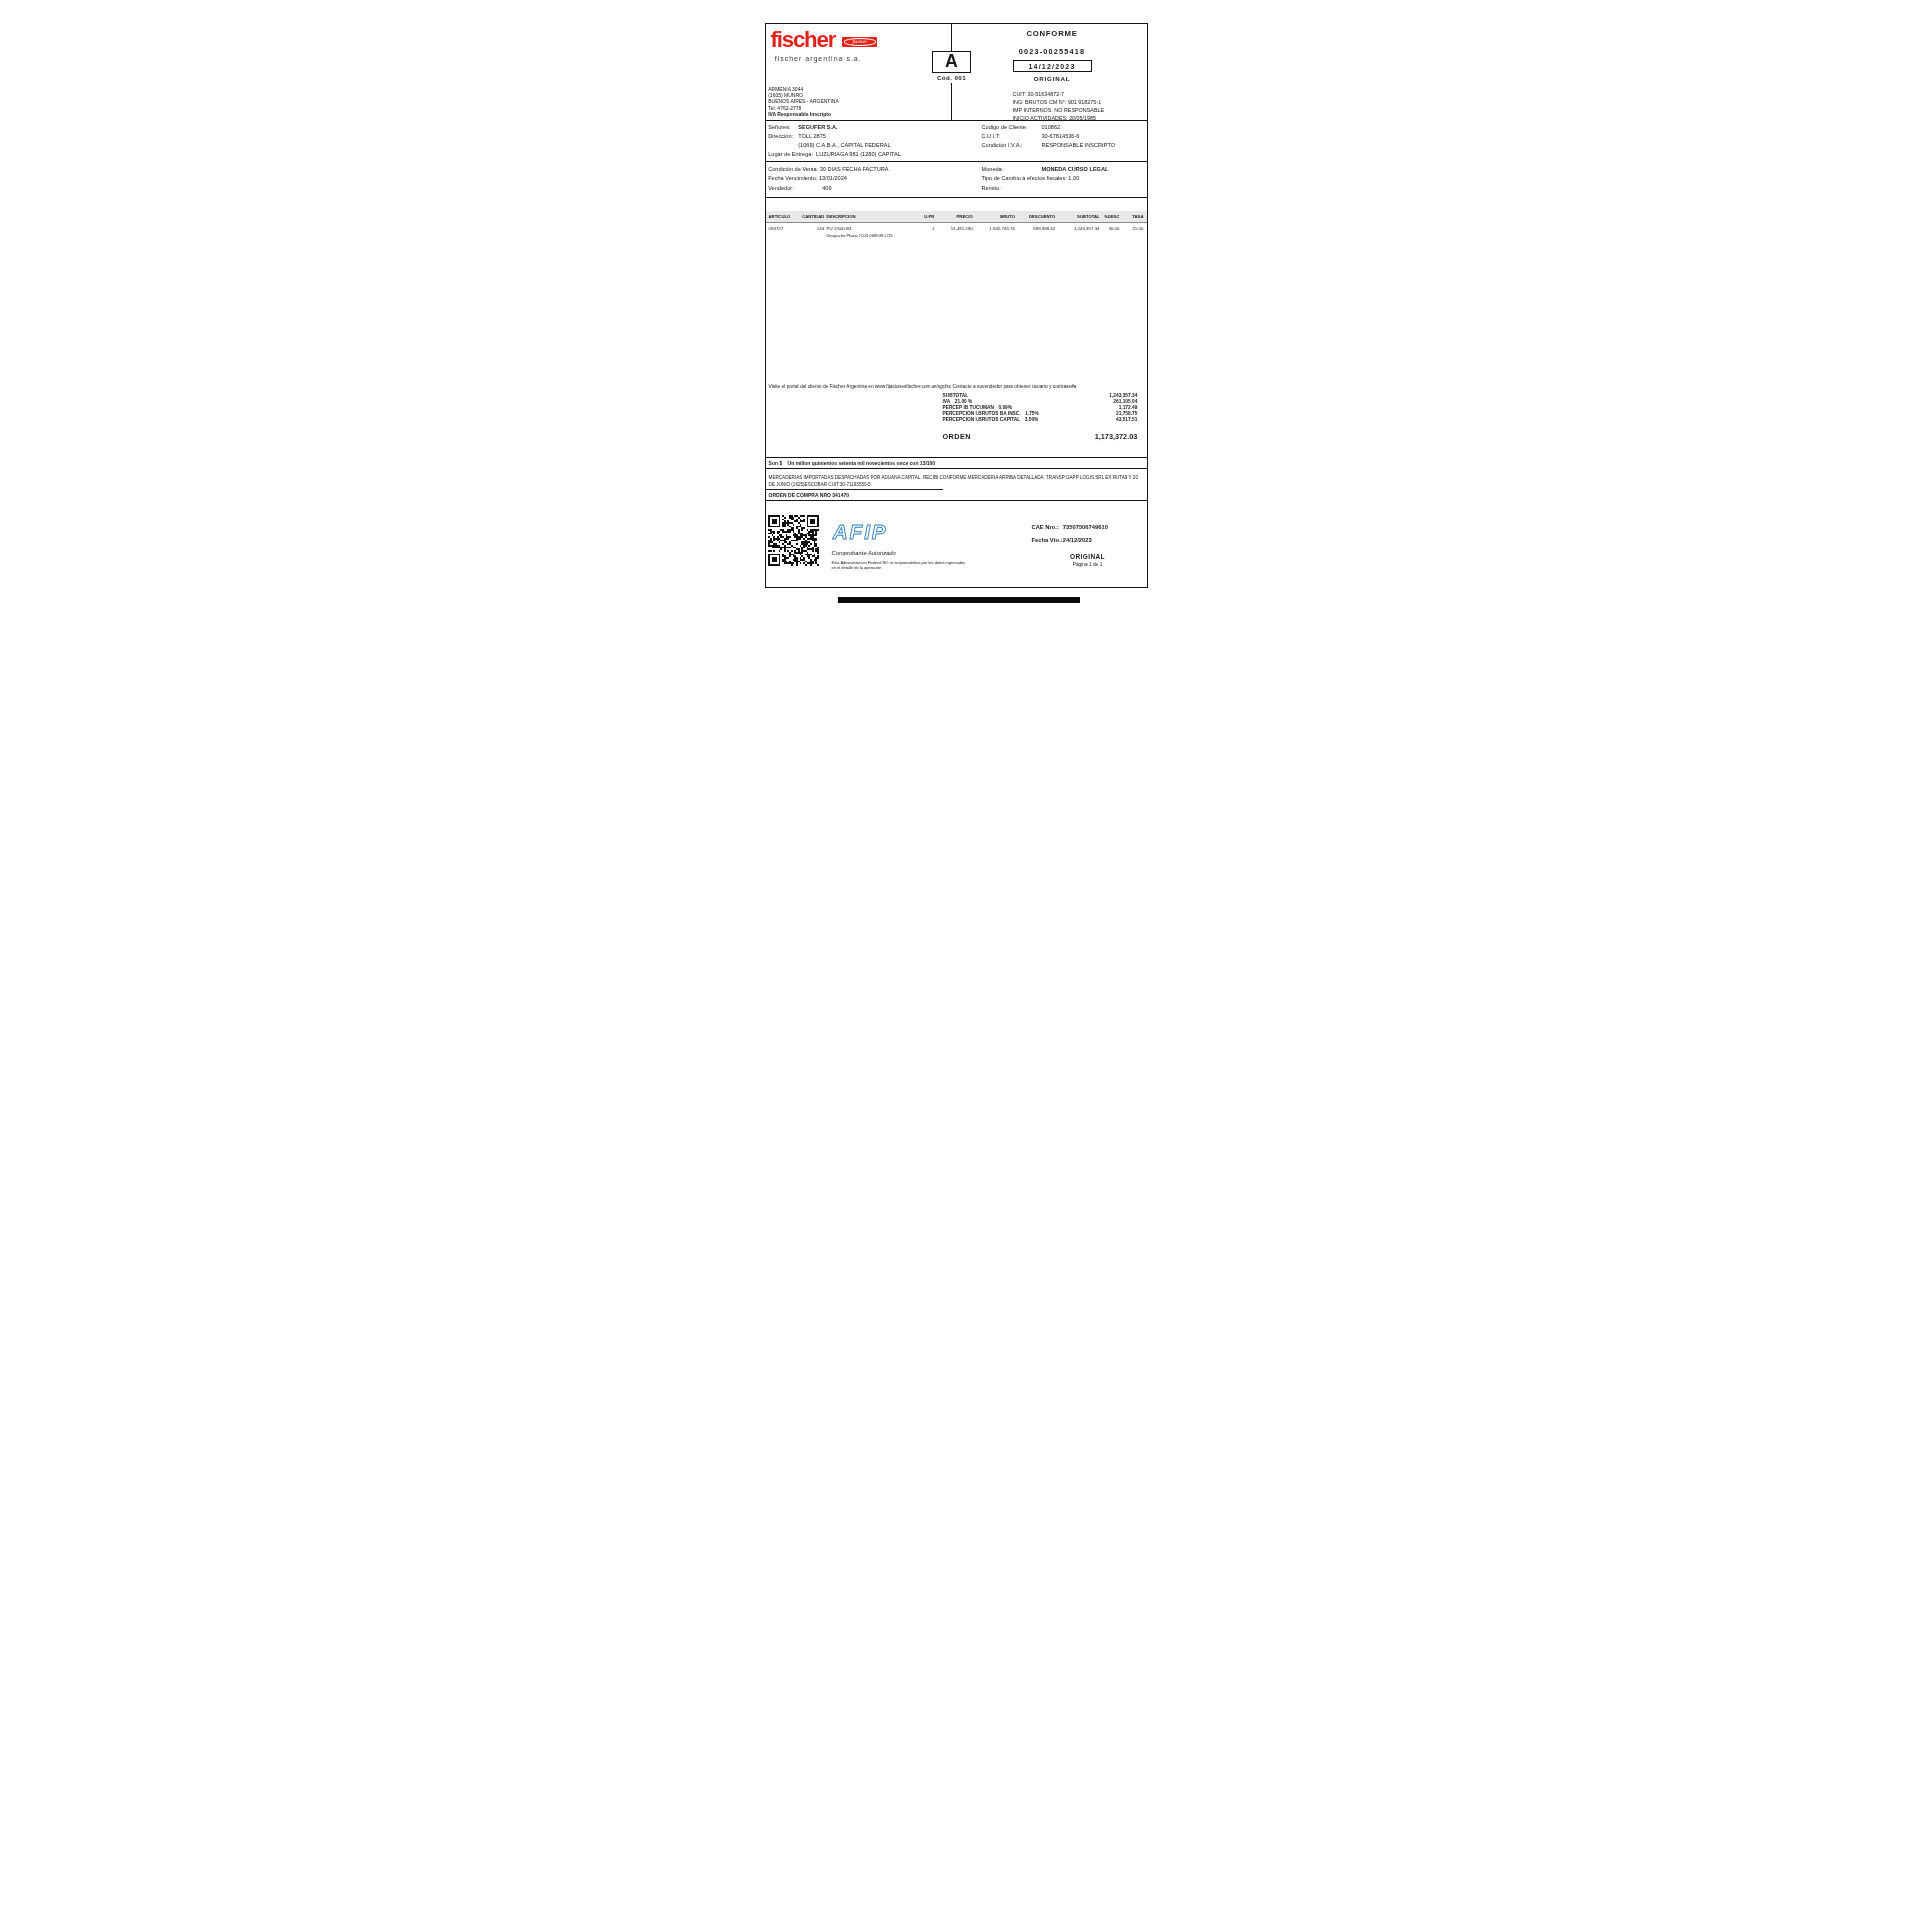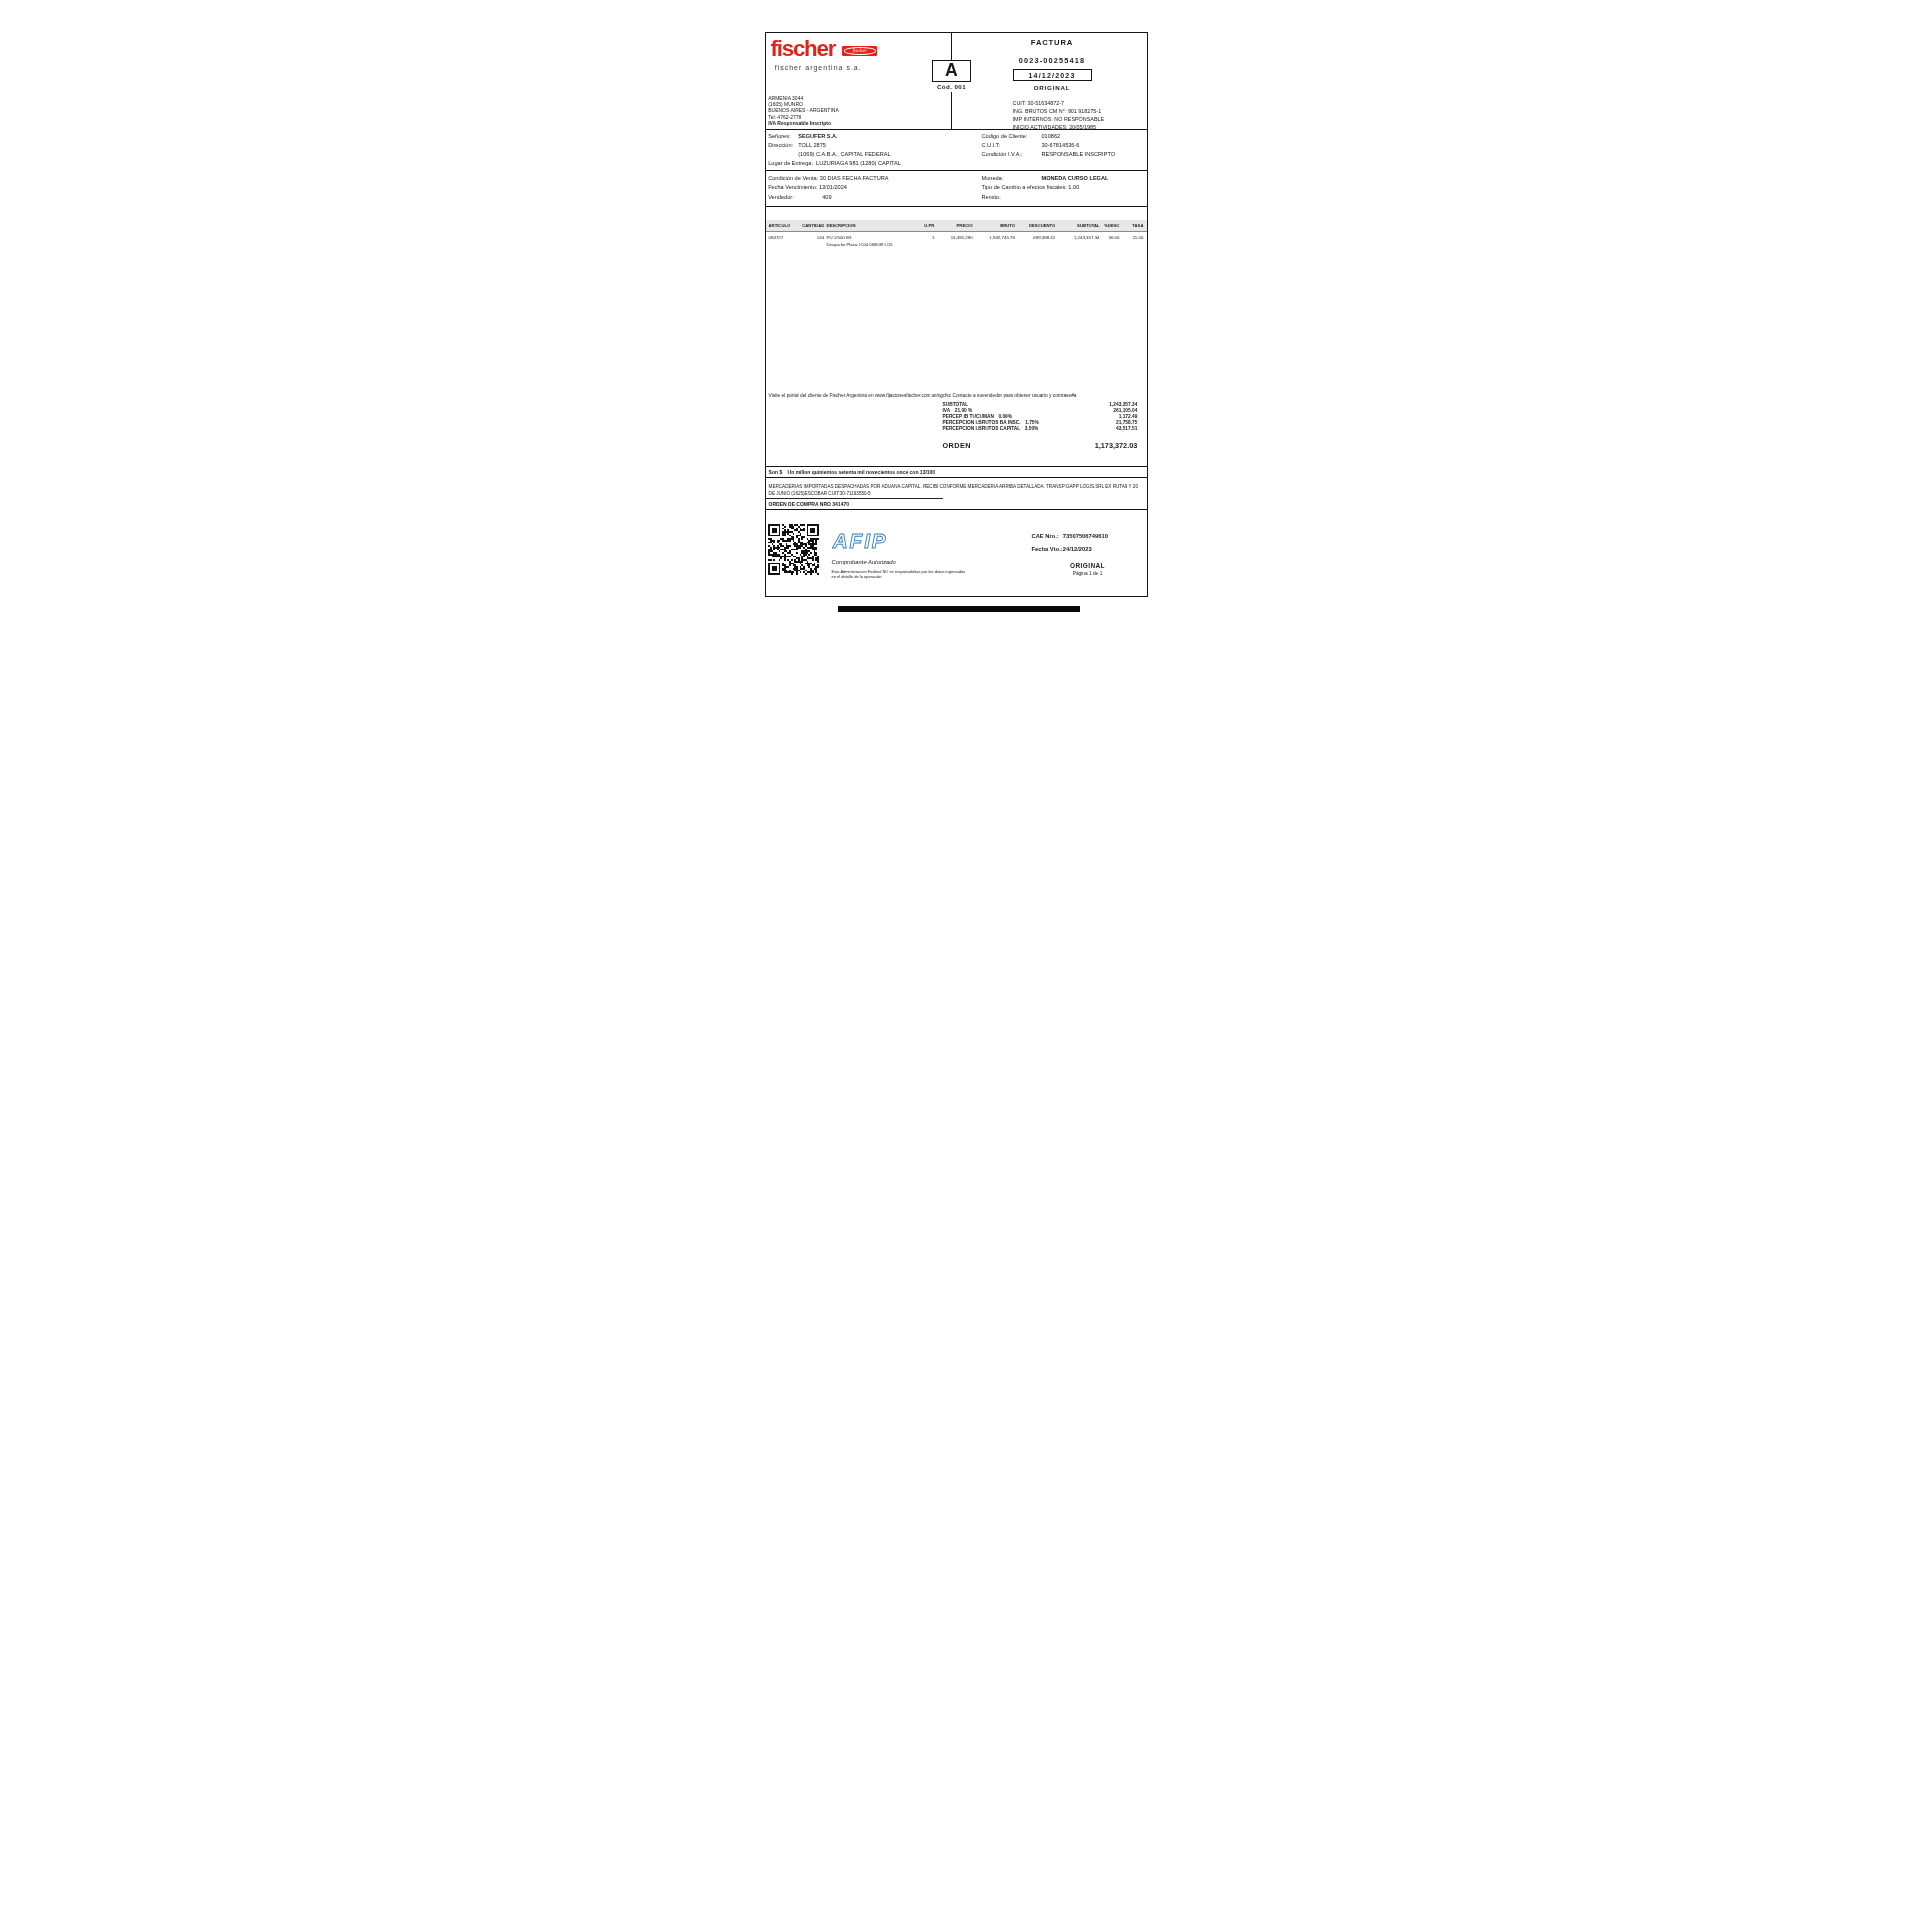--- a/index.html
+++ b/index.html
@@ -1,18 +1,18 @@
 <!DOCTYPE html>
 <html style="--brand-red: #e2231a; --afip-blue: #2f7fc1;font-size:6.2px"><head>
 <meta charset="utf-8">
 <style>
   * { margin:0; padding:0; box-sizing:border-box; }
   html,body { background:#ffffff; }
   body { font-family:"Liberation Sans","DejaVu Sans",sans-serif; color:#1a1a1a; }
-  .page { width:424px; height:599px; margin:13px auto; position:relative; background:#fff; overflow:hidden; }
+  .page { width:424px; height:599px; margin:4px auto; position:relative; background:#fff; overflow:hidden; }
   .invoice { position:absolute; left:21px; top:19px; width:383px; min-height:565px; border:1.2px solid #151515; display:flex; flex-direction:column; background:#fff; }
   .bold { font-weight:bold; }
 
   
   .header { position:relative; display:flex; height:97px; border-bottom:1.2px solid #151515; }
   .header-left { width:186px; border-right:0.8px solid #151515; padding:5.4px 0 1.5px 2.7px; display:flex; flex-direction:column; }
   .logo-row { display:flex; align-items:center; gap:7px; margin-left:2.3px; }
   .logo-word { font-size:22.3px; font-weight:bold; color:var(--brand-red,#e2231a); letter-spacing:-1.2px; line-height:1; }
   .logo-badge { width:35px; height:9.2px; background:var(--brand-red,#e2231a); border-radius:1.2px; display:flex; align-items:center; justify-content:center; margin-top:3.1px; flex:none; }
   .badge-oval { width:32px; height:7.3px; border:0.6px solid #fff; border-radius:50%; display:flex; align-items:center; justify-content:center; }
@@ -112,21 +112,21 @@
           <div>ARMENIA 3044</div>
           <div>(1605) MUNRO</div>
           <div>BUENOS AIRES - ARGENTINA</div>
           <div>Tel: 4762-2778</div>
           <div class="bold">IVA Responsable Inscripto</div>
         </div>
       </div>
 
       <div class="header-right">
         <div class="meta-center">
-          <div class="doc-title">FACTURA</div>
+          <div class="doc-title">CONFORME</div>
           <div class="doc-number">0023-00255418</div>
           <div class="doc-date-box">
             <span>14/12/2023</span>
           </div>
           <div class="doc-copy">ORIGINAL</div>
         </div>
         <div class="fiscal">
           <div><span>CUIT:</span> <span>30-51634872-7</span></div>
           <div><span>ING. BRUTOS CM N°:</span> <span>901 918275-1</span></div>
           <div><span>IMP INTERNOS:</span> <span>NO RESPONSABLE</span></div>

